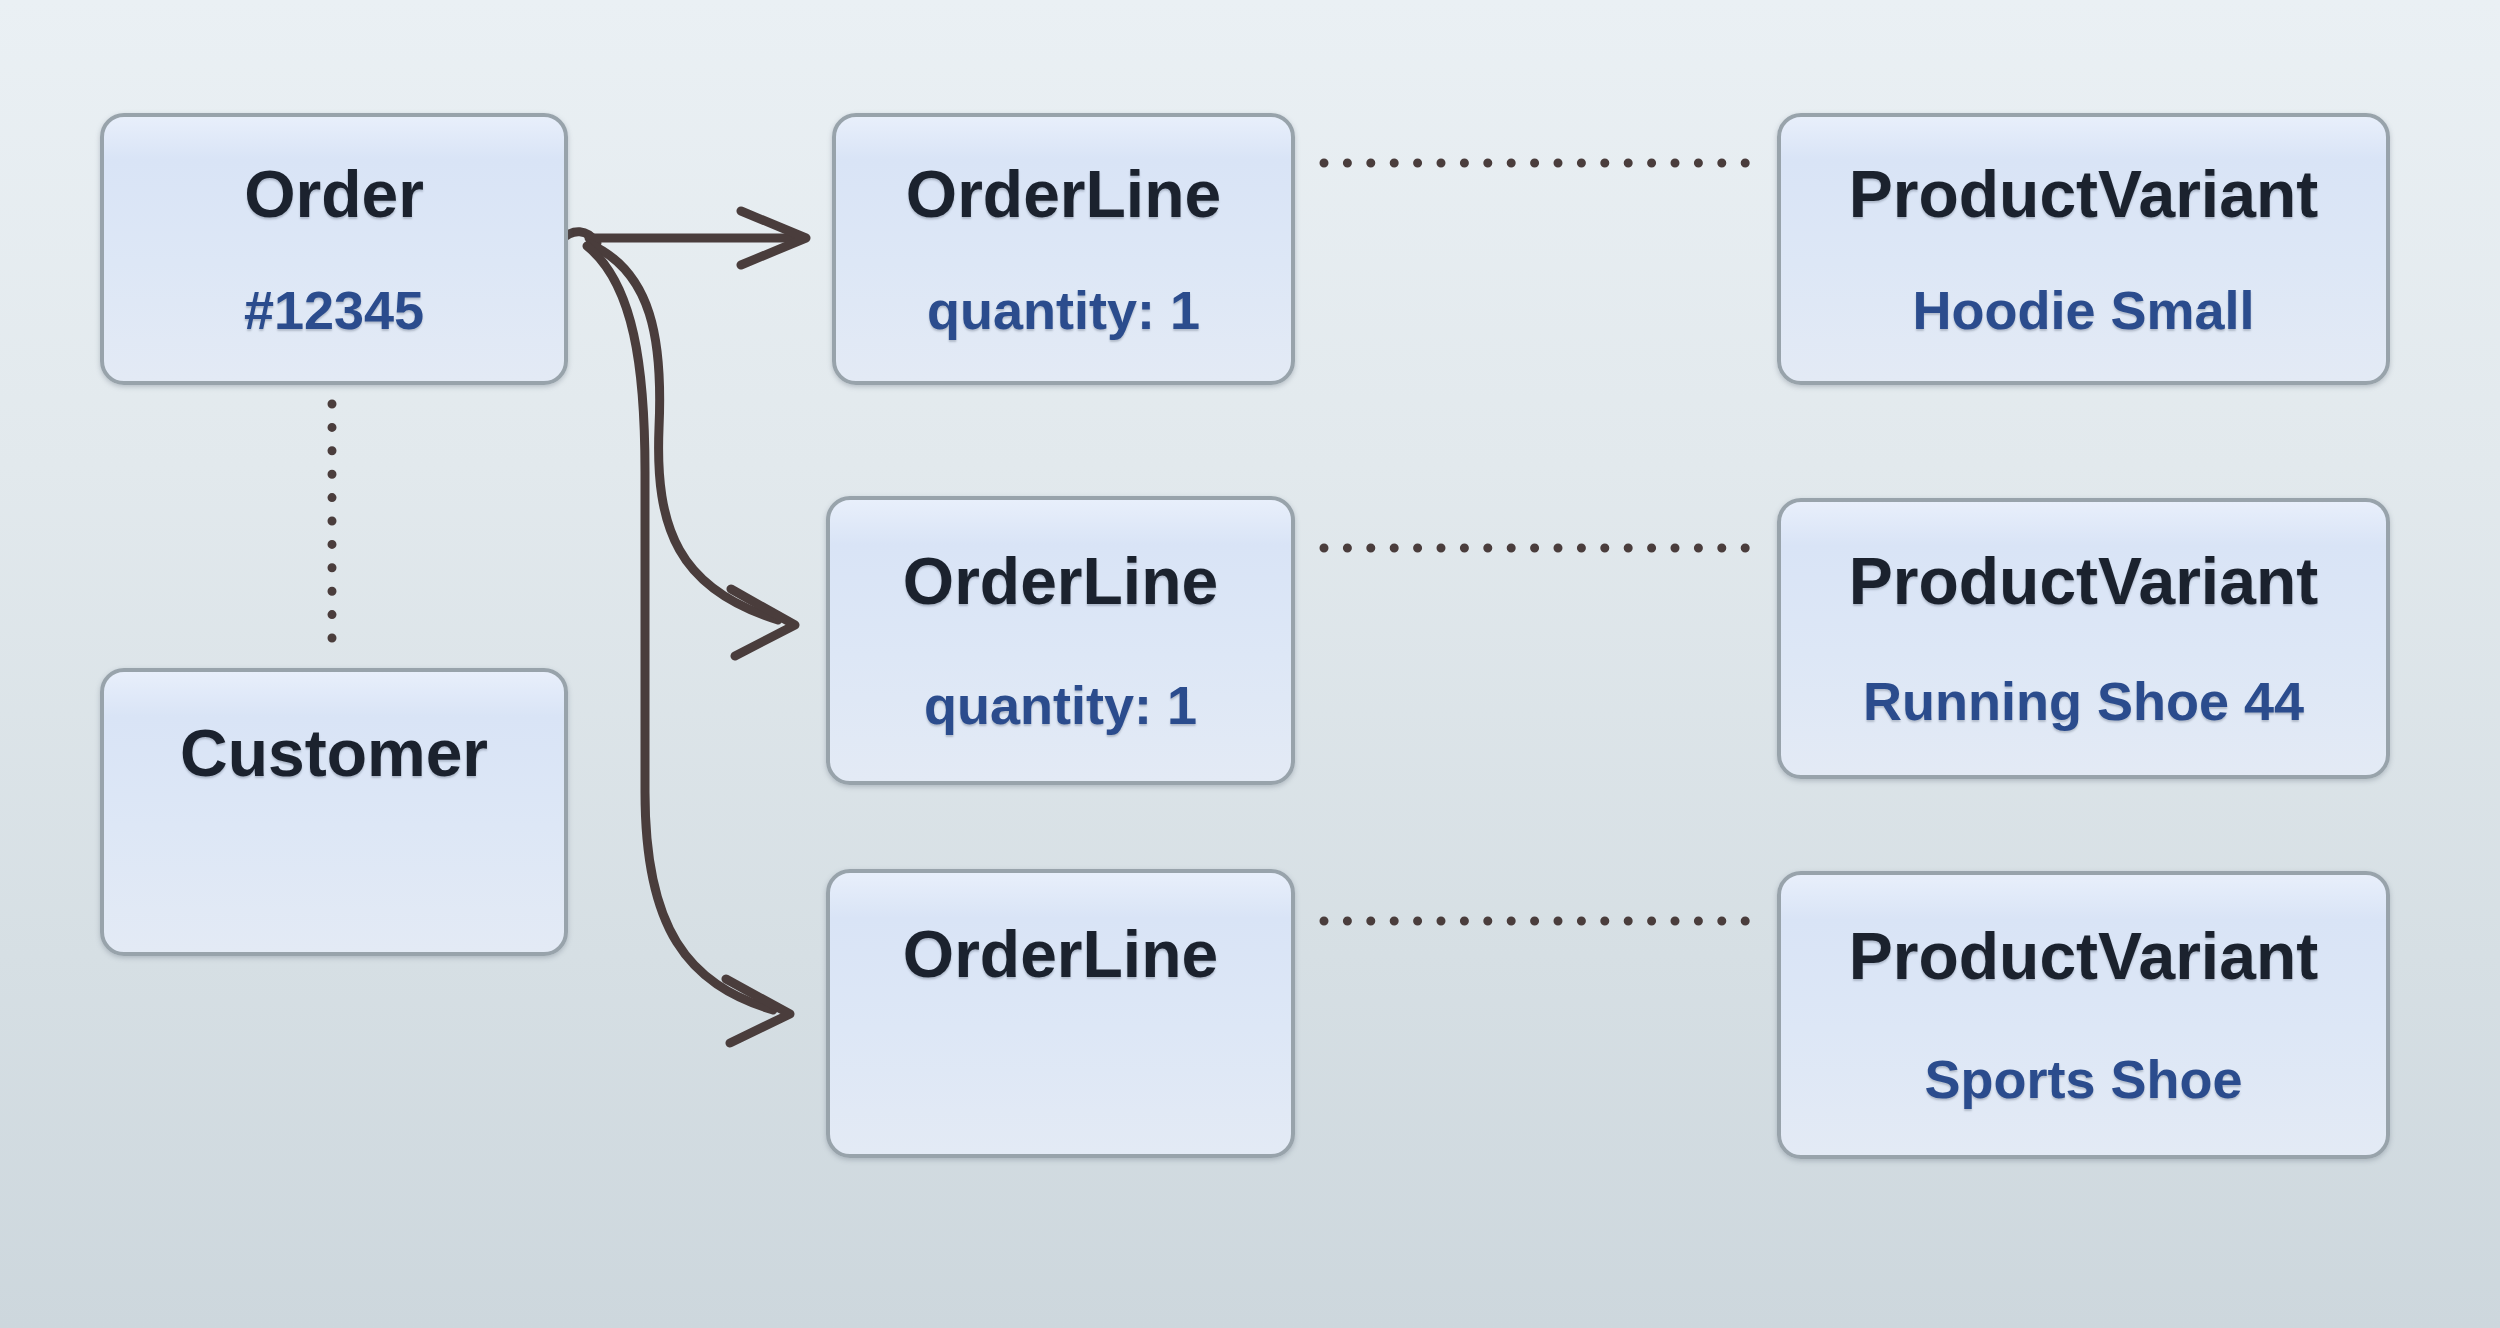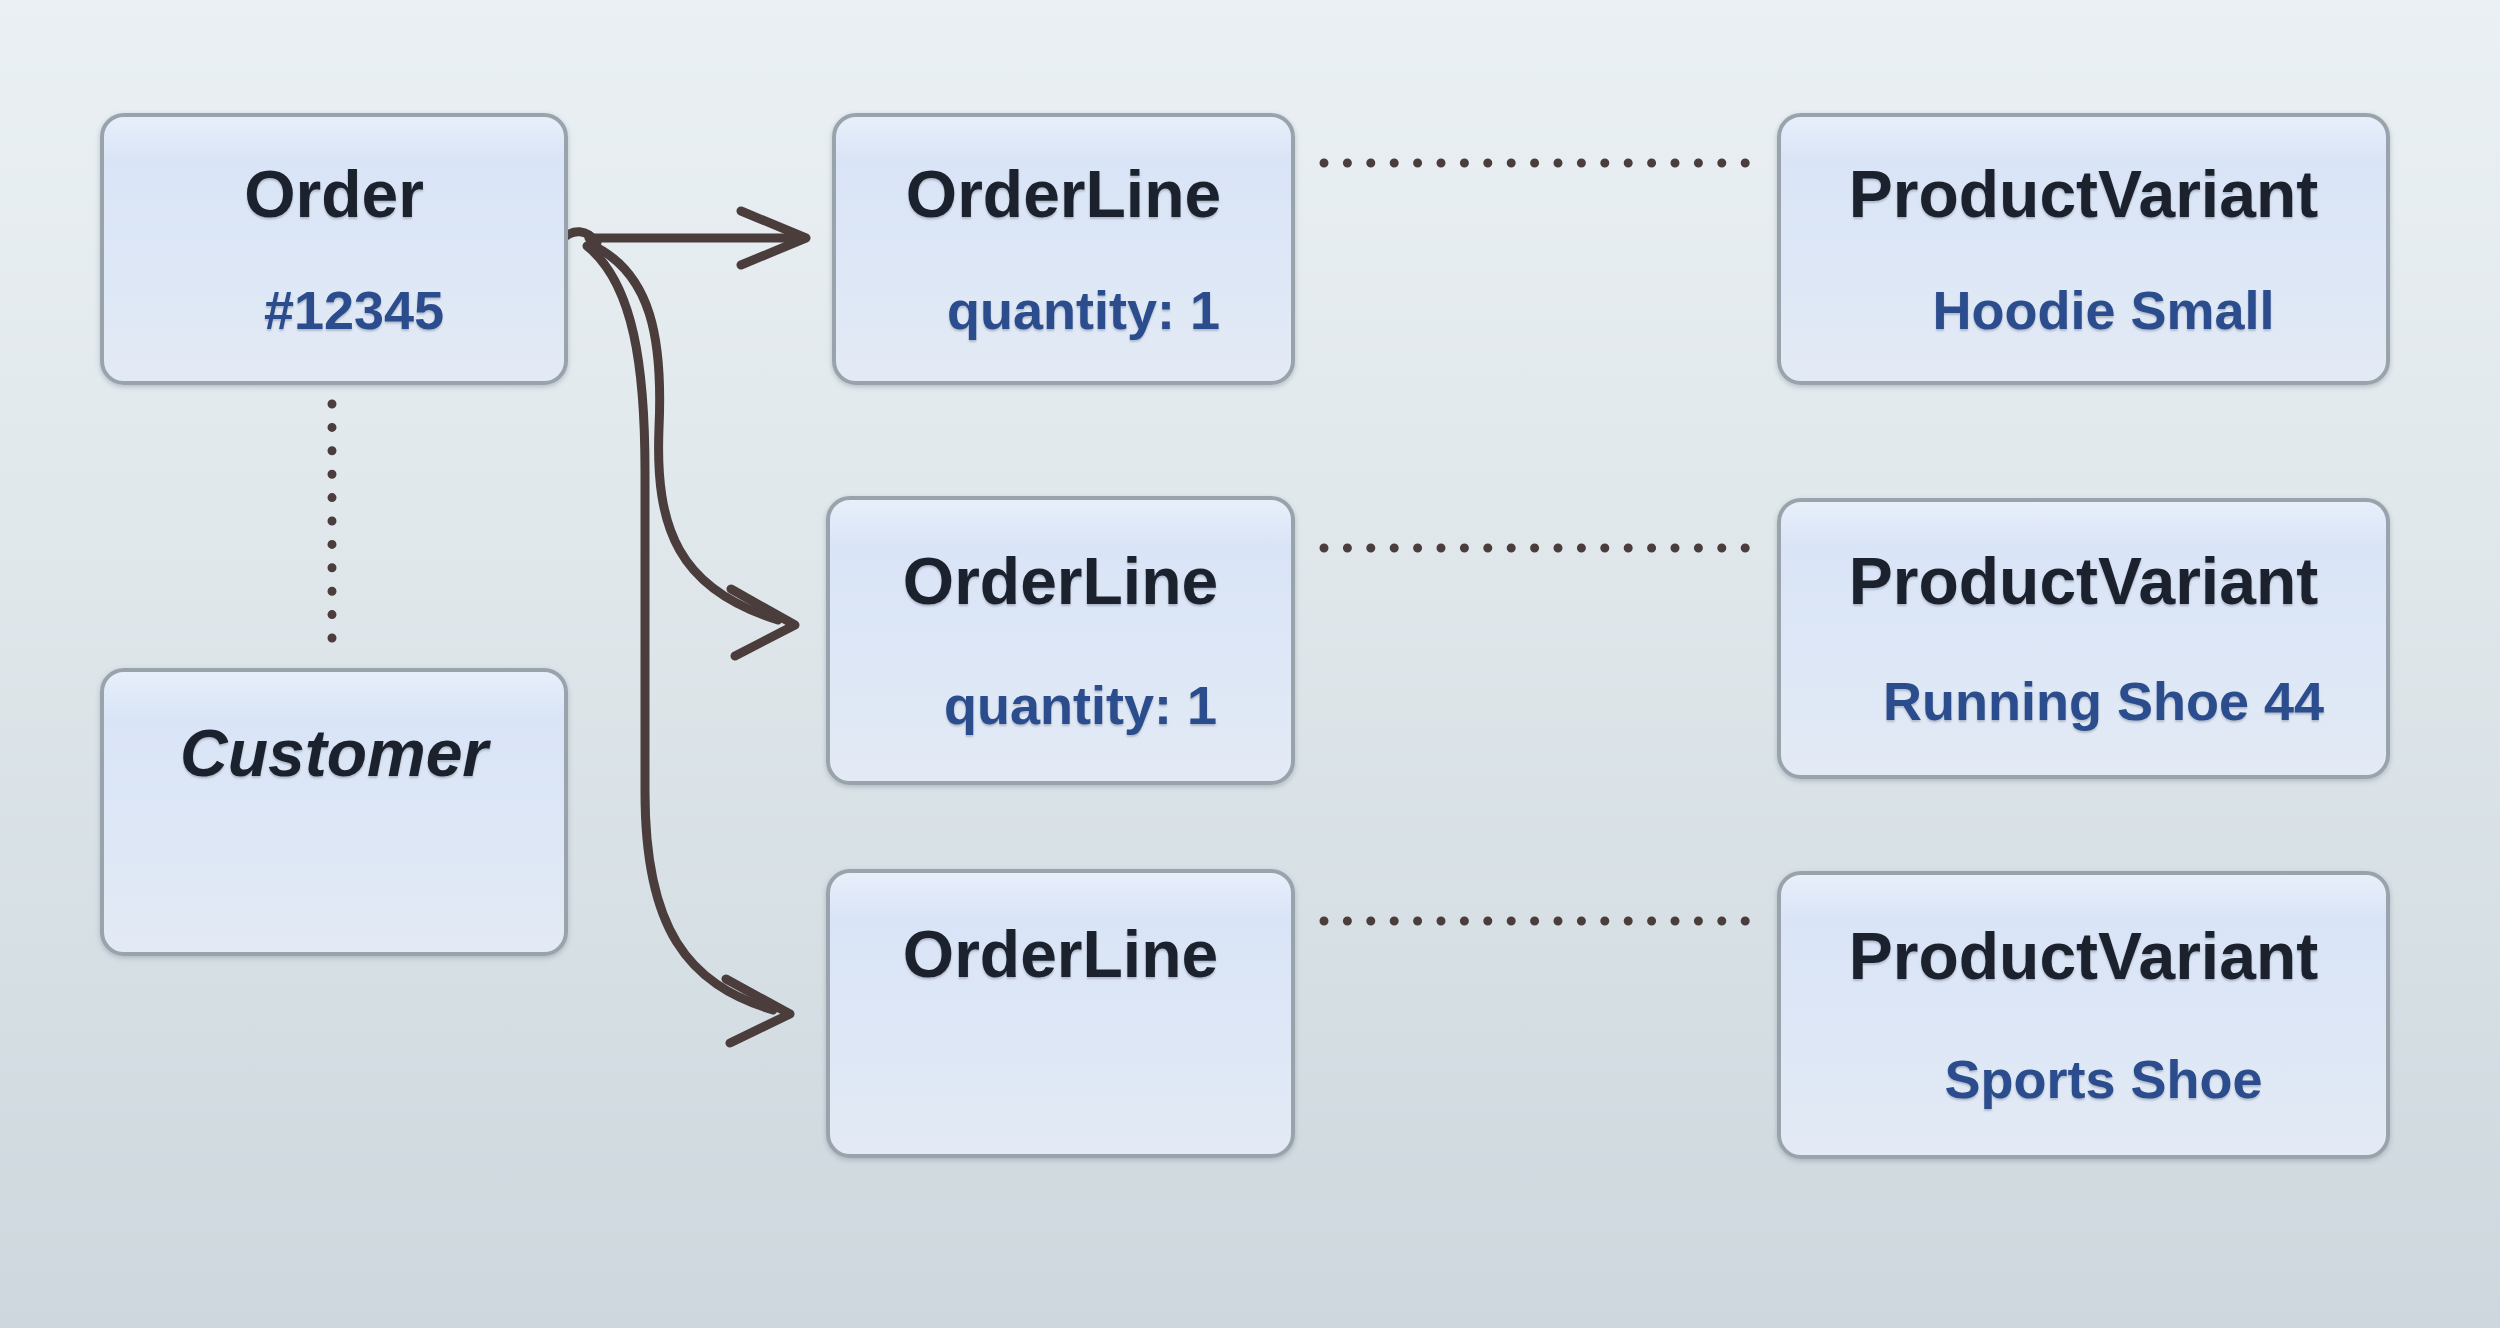--- a/index.html
+++ b/index.html
@@ -59,25 +59,24 @@
   }
   .node-title {
     top: 29%;
     font-size: 66px;
     color: var(--title-text, #1b222e);
   }
   .node-value {
     top: 73%;
     font-size: 54px;
     color: var(--value-text, #2b4c8d);
-    padding-left: 20px;
   }
   
   .n-order    { left: 100px;  top: 113px; width: 468px; height: 272px; }
-  .n-customer { left: 100px;  top: 668px; width: 468px; height: 288px; font-style: italic; }
+  .n-customer { left: 100px;  top: 668px; width: 468px; height: 288px; }
   .n-ol1      { left: 832px;  top: 113px; width: 463px; height: 272px; }
   .n-ol2      { left: 826px;  top: 496px; width: 469px; height: 289px; }
   .n-ol3      { left: 826px;  top: 869px; width: 469px; height: 289px; }
   .n-pv1      { left: 1777px; top: 113px; width: 613px; height: 272px; }
   .n-pv2      { left: 1777px; top: 498px; width: 613px; height: 281px; }
   .n-pv3      { left: 1777px; top: 871px; width: 613px; height: 288px; }
 </style>
 </head>
 <body>
 

